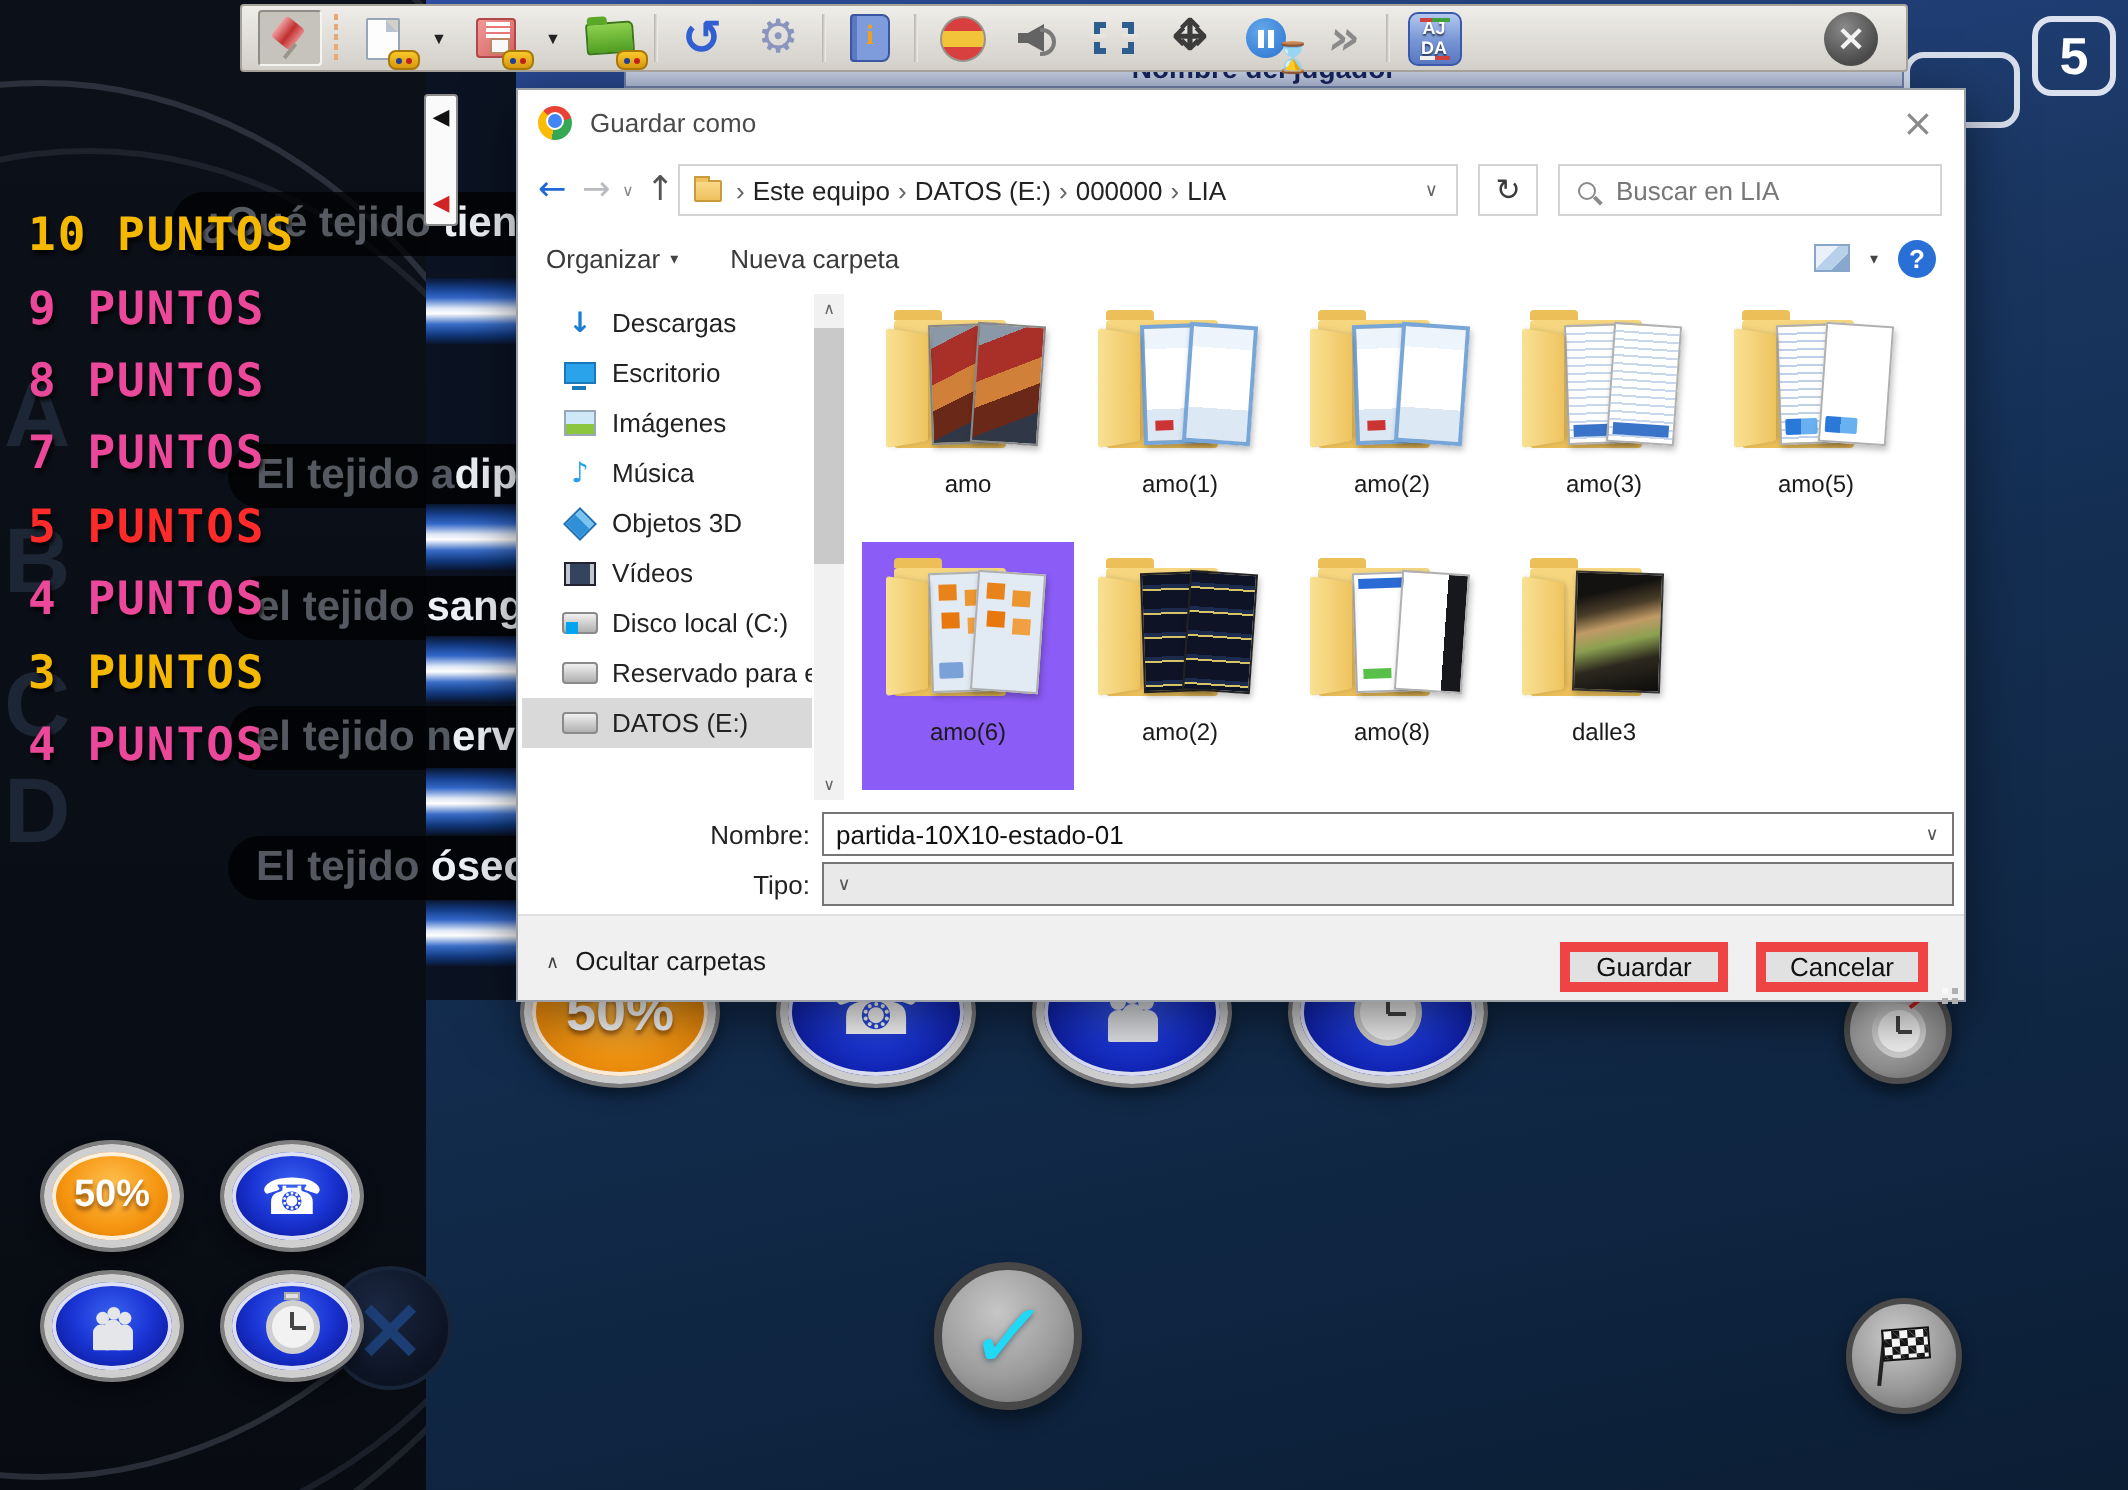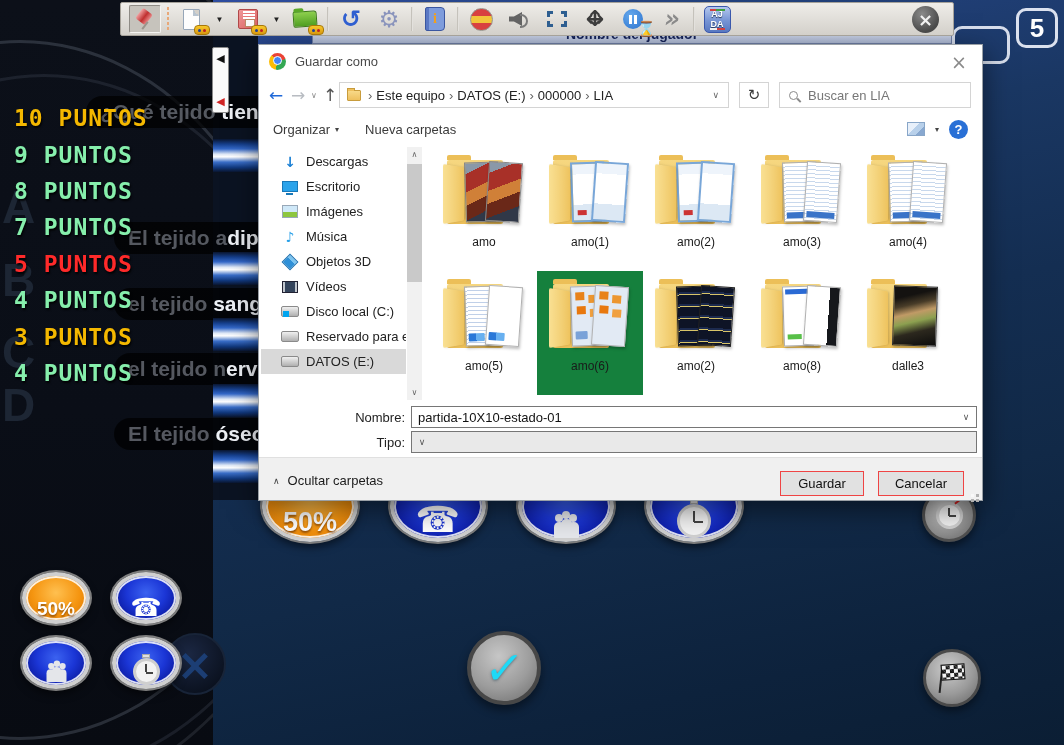--- a/index.html
+++ b/index.html
@@ -17,21 +17,21 @@
   .c2{width:560px;height:700px;left:-236px;top:74px;border-color:rgba(90,100,118,.22);}
   .c3{width:700px;height:900px;left:-350px;top:-90px;border-color:rgba(140,148,160,.16);}
   .letter{position:absolute;left:2px;font:bold 46px "Liberation Sans",sans-serif;color:#1d2634;}
   .letters .letter:nth-of-type(1){top:180px}.letters .letter:nth-of-type(2){top:253px}
   .letters .letter:nth-of-type(3){top:325px}.letters .letter:nth-of-type(4){top:378px}
 
   .points{position:absolute;left:14px;top:100px;z-index:4;width:200px;}
   .pt-row{height:36.4px;display:flex;align-items:center;white-space:nowrap;
     font:bold 23px "DejaVu Sans Mono",monospace;letter-spacing:1px;
     text-shadow:1px 2px 2px rgba(0,0,0,.85);}
-  .pt-row.gold{color:#f4b800}.pt-row.white{color:#86efac}.pt-row.red{color:#ff2a2a}
+  .pt-row.gold{color:#f4b800}.pt-row.white{color:#ec4899}.pt-row.red{color:#ff2a2a}
 
   .strip-bg{position:absolute;left:213px;top:36px;width:45px;height:464px;background:#0b1322;z-index:3;}
   .ghosts .ghost{position:absolute;height:32px;width:480px;border-radius:16px;background:rgba(0,0,0,.72);
     padding:4px 14px;font:bold 21px "Liberation Sans",sans-serif;white-space:nowrap;z-index:3;}
   .ghost .dim{color:rgba(175,182,195,.48)}.ghost .bright{color:#eef1f6}
   .ghosts .ghost:nth-of-type(1){left:86px;top:96px}
   .ghosts .ghost:nth-of-type(2){left:114px;top:222px}
   .ghosts .ghost:nth-of-type(3){left:114px;top:288px}
   .ghosts .ghost:nth-of-type(4){left:114px;top:353px}
   .ghosts .ghost:nth-of-type(5){left:114px;top:418px}
@@ -112,21 +112,21 @@
     background:radial-gradient(circle at 38% 30%,#8a8a8a,#4a4a4a 70%);color:#f2f2f2;
     font:bold 18px "DejaVu Sans",sans-serif;margin-right:6px;flex:0 0 auto;}
 
   .tab-partial{position:absolute;left:952px;top:26px;width:58px;height:38px;z-index:6;
     border:3px solid rgba(235,240,250,.9);border-radius:10px;}
   .badge5{position:absolute;left:1016px;top:8px;width:42px;height:40px;z-index:6;
     border:3px solid rgba(235,240,250,.92);border-radius:10px;display:flex;align-items:center;justify-content:center;
     font:bold 26px "Liberation Sans",sans-serif;color:#fff;}
 
   
-  .oval{position:absolute;border-radius:50%;display:flex;align-items:flex-end;justify-content:center;z-index:5;
+  .oval{position:absolute;border-radius:50%;display:flex;align-items:center;justify-content:center;z-index:5;
     border:4px solid #cfcfcf;box-shadow:0 0 0 2px #7e7e7e,0 5px 9px rgba(0,0,0,.55),inset 0 0 0 2px rgba(255,255,255,.85);}
   .oval.blue{background:radial-gradient(ellipse at 50% 38%,#3b62f0 0%,#1b36d6 45%,#0c1ba2 78%,#081276 100%);}
   .oval.orange{background:radial-gradient(ellipse at 50% 38%,#ffc050 0%,#f59510 55%,#d47000 100%);}
   .big{width:96px;height:72px;}
   .small-oval{width:68px;height:52px;}
   .fifty-label{font:bold 27px "Liberation Sans",sans-serif;color:#fff;text-shadow:0 2px 2px rgba(90,40,0,.6);}
   .small-oval .fifty-label{font-size:19px;}
   .phone-g{font-size:36px;color:#fff;line-height:1;font-family:"DejaVu Sans",sans-serif;}
   .small-oval .phone-g{font-size:25px;}
   .crowd{display:flex;align-items:flex-end;padding-top:10px;}
@@ -225,21 +225,21 @@
   .ic-drive::before,.ic-driveC::before{content:"";width:16px;height:9px;border-radius:2px;
     background:linear-gradient(180deg,#f0f0f0,#b0b0b0);border:1px solid #8a8a8a;}
   .ic-driveC::after{content:"";position:absolute;left:2px;bottom:3px;width:6px;height:6px;background:#00a4ef;}
   .tscroll{position:absolute;left:148px;top:2px;width:15px;height:253px;background:#f1f1f1;}
   .sarr{position:absolute;left:0;width:15px;height:15px;display:flex;align-items:center;justify-content:center;
     font-size:8px;color:#666;}
   .sarr.up{top:0}.sarr.down{bottom:0}
   .sthumb{position:absolute;left:0;top:17px;width:15px;height:118px;background:#c9c9c9;}
   .files{position:absolute;left:172px;top:2px;width:548px;height:254px;display:flex;flex-wrap:wrap;align-content:flex-start;text-align:center;}
   .file-item{width:106px;height:124px;display:flex;flex-direction:column;align-items:center;padding-top:5px;}
-  .file-item.selected{background:#15803d;}
+  .file-item.selected{background:#8b5cf6;}
   .folder{position:relative;width:86px;height:80px;}
   .f-back{position:absolute;left:6px;top:8px;width:56px;height:64px;border-radius:2px;
     background:linear-gradient(180deg,#f6d780,#ecbf58);}
   .f-back::before{content:"";position:absolute;top:-5px;left:0;width:24px;height:5px;background:#ecbf58;border-radius:2px 2px 0 0;}
   .sheet{position:absolute;width:34px;height:60px;top:10px;background:#fff;border:1px solid #b0b0b0;
     box-shadow:1px 2px 3px rgba(0,0,0,.25);}
   .s1{left:24px;transform:rotate(-2deg);}
   .s2{left:46px;transform:rotate(4deg);}
   .f-front{position:absolute;left:2px;top:12px;width:26px;height:60px;border-radius:2px;
     background:linear-gradient(90deg,#f9e093,#eec35e);transform:perspective(80px) rotateY(24deg);
@@ -270,21 +270,21 @@
   #lab-name{left:58px;top:365px}#lab-type{left:58px;top:390px}
   .combo{position:absolute;left:152px;width:566px;height:22px;border:1px solid #767676;display:flex;align-items:center;}
   #combo-name{top:361px;background:#fff;}
   #combo-type{top:386px;background:#e9e9e9;}
   #combo-name input{flex:1;border:none;outline:none;font:13px "Liberation Sans",sans-serif;padding:0 6px;color:#111;background:none;}
   .cval{flex:1;padding:0 6px;}
   .cchev{width:20px;text-align:center;font-size:9px;color:#555;}
   .dfooter{position:absolute;left:0;right:0;bottom:0;height:43px;background:#f0f0f0;border-top:1px solid #e0e0e0;}
   .hidefolders{position:absolute;left:14px;top:15px;display:flex;gap:8px;align-items:center;color:#1a1a1a;}
   .hf-caret{font-size:9px;color:#444;}
-  .dbtn{position:absolute;top:13px;height:25px;background:#e1e1e1;border:1px solid #ef4444;
+  .dbtn{position:absolute;top:13px;height:25px;background:#e1e1e1;border:5px solid #ef4444;
     font:13px "Liberation Sans",sans-serif;display:flex;align-items:center;justify-content:center;color:#111;}
   #btn-save{left:521px;width:84px}#btn-cancel{left:619px;width:86px}
   .grip{position:absolute;right:3px;bottom:3px;width:3px;height:3px;background:#b0b0b0;
     box-shadow:-5px 5px 0 0 #b0b0b0,0 5px 0 0 #b0b0b0,-5px 0 0 0 #f8f8f8;}
 </style>
 </head>
 <body>
 
 <div class="stage">
 
@@ -511,21 +511,21 @@
         <input type="text" placeholder="Buscar en LIA" style="">
       </div>
     </div>
 
     <div class="dcmd">
       <span class="cmd-item">
         <span>Organizar</span>
         <span class="cmd-caret">▾</span>
       </span>
       <span class="cmd-item">
-        <span>Nueva carpetas</span>
+        <span>Nueva carpeta</span>
       </span>
       <span class="cmd-right">
         <span class="viewicon"></span>
         <span class="cmd-caret">▾</span>
         <span class="helpcirc">?</span>
       </span>
     </div>
 
     <div class="dbody">
       <div class="tree">
@@ -602,29 +602,20 @@
           <div class="file-item">
             <div class="folder pv-table">
               <span class="f-back"></span>
               <span class="sheet s1"></span>
               <span class="sheet s2"></span>
               <span class="f-front"></span>
             </div>
             <div class="flabel">amo(3)</div>
           </div>
           <div class="file-item">
-            <div class="folder pv-table">
-              <span class="f-back"></span>
-              <span class="sheet s1"></span>
-              <span class="sheet s2"></span>
-              <span class="f-front"></span>
-            </div>
-            <div class="flabel">amo(4)</div>
-          </div>
-          <div class="file-item">
             <div class="folder pv-mixed">
               <span class="f-back"></span>
               <span class="sheet s1"></span>
               <span class="sheet s2"></span>
               <span class="f-front"></span>
             </div>
             <div class="flabel">amo(5)</div>
           </div>
           <div class="file-item selected">
             <div class="folder pv-cards">

